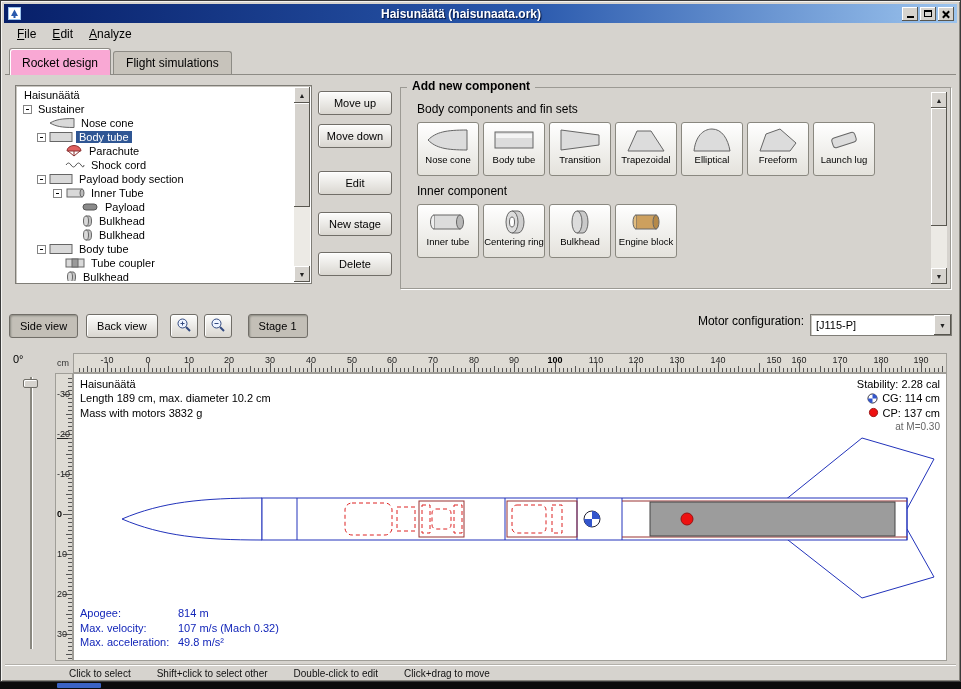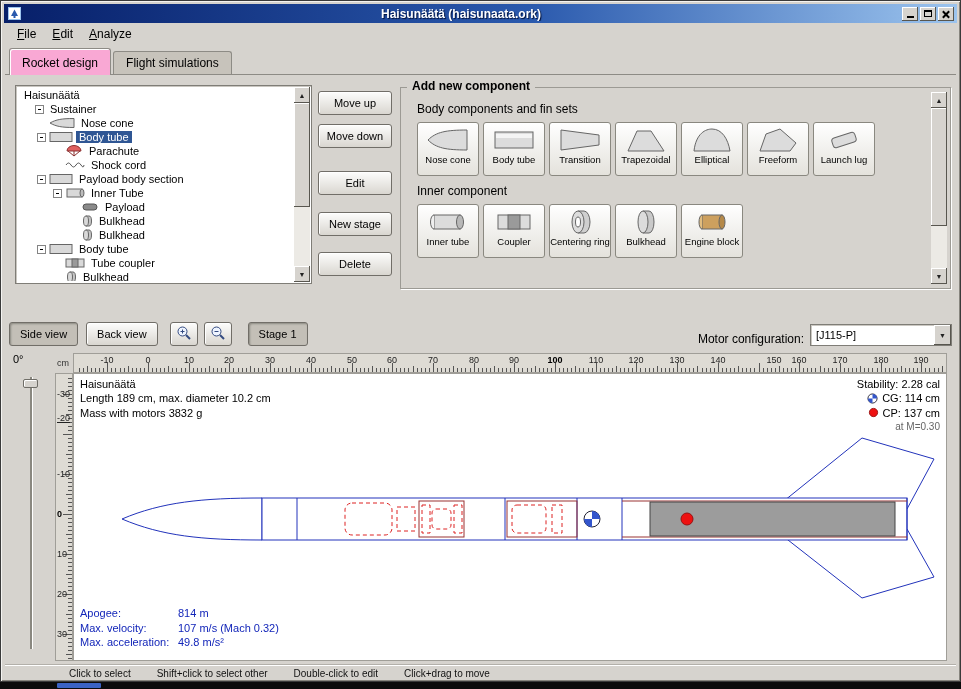--- a/index.html
+++ b/index.html
@@ -62,21 +62,21 @@
             box-shadow:1px 1px 0 #fff}
   .legend{position:absolute;top:-9px;left:6px;background:#d6d3ce;padding:0 5px;font-weight:bold;font-size:12px}
   #sections{position:absolute;left:16px;top:8px;right:24px;bottom:0}
   .sec-label{font-size:12px;margin:6px 0 6px}
   .comp-row{display:flex;gap:4px;margin-bottom:8px}
   .comp-btn{appearance:none;font-family:inherit;width:62px;height:54px;display:flex;flex-direction:column;align-items:center;
             padding-top:2px;background:linear-gradient(#ffffff,#e4e2dc);border:1px solid #8a8880;border-radius:3px}
   .comp-btn .ci{height:30px;display:flex;align-items:center}
   .comp-btn .cl{font-size:9.5px;line-height:1.1;text-align:center;color:#000}
   
-  .viewbar{position:absolute;top:313px;left:8px;right:8px;height:32px;display:flex;align-items:flex-end}
+  .viewbar{position:absolute;top:313px;left:8px;right:8px;height:32px;display:flex;align-items:flex-start}
   .viewbar .btn{height:24px}
   #backViewBtn{margin-left:8px}
   .iconbtn{width:28px;height:24px;padding:0;display:inline-flex;align-items:center;justify-content:center;margin-left:12px}
   #zoomOutBtn{margin-left:6px}
   .combo{height:22px;background:#fff;border:1px solid #7f7d77;display:inline-flex;align-items:center;
          box-shadow:inset 1px 1px 0 #cbc8c2}
   .combo-text{flex:1;padding:0 5px;font-size:11px;white-space:nowrap;overflow:hidden}
   .combo-arrow{width:17px;height:20px;background:#d6d3ce;display:flex;align-items:center;justify-content:center;
                font-size:7px;color:#222;box-shadow:inset -1px -1px 0 #58564f, inset 1px 1px 0 #fff}
   .zoom-combo{width:138px;margin-left:6px}
@@ -153,21 +153,21 @@
   <div class="tabrow" id="tabrow">
       <div class="tab active">Rocket design</div>
       <div class="tab">Flight simulations</div>
     </div>
 
   <div class="tree-panel">
     <div class="tree-list" id="tree">
         <div class="tree-row" style="padding-left: 3px;">
           <span class="tree-label">Haisunäätä</span>
         </div>
-        <div class="tree-row" style="padding-left: 17px;">
+        <div class="tree-row" style="padding-left: 5px;">
           <span class="expander"></span>
           <span class="tree-label">Sustainer</span>
         </div>
         <div class="tree-row" style="padding-left: 19px;">
           <span class="tree-spacer"></span>
           <span class="tree-icon">
             <svg width="26" height="12" viewBox="0 0 26 12">
               <path d="M1 6 C7 2.5,13 1.5,25 1.5 L25 10.5 C13 10.5,7 9.5,1 6 Z" fill="#d9d9d9" stroke="#666"></path>
             </svg>
           </span>
@@ -367,29 +367,20 @@
         <div class="comp-row">
           <button class="comp-btn">
             <span class="ci">
               <svg width="44" height="28" viewBox="0 0 44 28">
                 <rect x="8" y="7" width="26" height="14" fill="#dcdcdc" stroke="#666"></rect>
                 <ellipse cx="34" cy="14" rx="3.5" ry="7" fill="#b8b8b8" stroke="#666"></ellipse>
                 <path d="M8 7 a3.5 7 0 0 0 0 14" fill="#efefef" stroke="#666"></path>
               </svg>
             </span>
             <span class="cl">Inner tube</span>
-          </button>
-          <button class="comp-btn">
-            <span class="ci">
-              <svg width="44" height="28" viewBox="0 0 44 28">
-                <rect x="6" y="7" width="32" height="14" fill="#dcdcdc" stroke="#666"></rect>
-                <rect x="16" y="7" width="12" height="14" fill="#9a9a9a" stroke="#666"></rect>
-              </svg>
-            </span>
-            <span class="cl">Coupler</span>
           </button>
           <button class="comp-btn">
             <span class="ci">
               <svg width="44" height="28" viewBox="0 0 44 28">
                 <path d="M20 3 h6 a6 11 0 0 1 0 22 h-6" fill="#cfcfcf" stroke="#666"></path>
                 <ellipse cx="20" cy="14" rx="6" ry="11" fill="#dcdcdc" stroke="#666"></ellipse>
                 <ellipse cx="20" cy="14" rx="2.5" ry="5" fill="#fff" stroke="#666"></ellipse>
               </svg>
             </span>
             <span class="cl">Centering ring</span>
@@ -705,21 +696,21 @@
         <div class="vtick" style="top: 24px;"></div>
         <div class="vtick" style="top: 28px;"></div>
         <div class="vtick" style="top: 32px;"></div>
         <div class="vtick" style="top: 36px;"></div>
         <div class="vtick mid" style="top: 40px;"></div>
         <div class="vtick" style="top: 44px;"></div>
         <div class="vtick" style="top: 48px;"></div>
         <div class="vtick" style="top: 52px;"></div>
         <div class="vtick" style="top: 56px;"></div>
         <div class="vtick major" style="top: 60px;"></div>
-        <div class="vlabel" style="top: 44px; text-decoration: underline;">-20</div>
+        <div class="vlabel" style="top: 60px; text-decoration: underline;">-20</div>
         <div class="vtick" style="top: 64px;"></div>
         <div class="vtick" style="top: 68px;"></div>
         <div class="vtick" style="top: 72px;"></div>
         <div class="vtick" style="top: 76px;"></div>
         <div class="vtick mid" style="top: 80px;"></div>
         <div class="vtick" style="top: 84px;"></div>
         <div class="vtick" style="top: 88px;"></div>
         <div class="vtick" style="top: 92px;"></div>
         <div class="vtick" style="top: 96px;"></div>
         <div class="vtick major" style="top: 100px;"></div>

